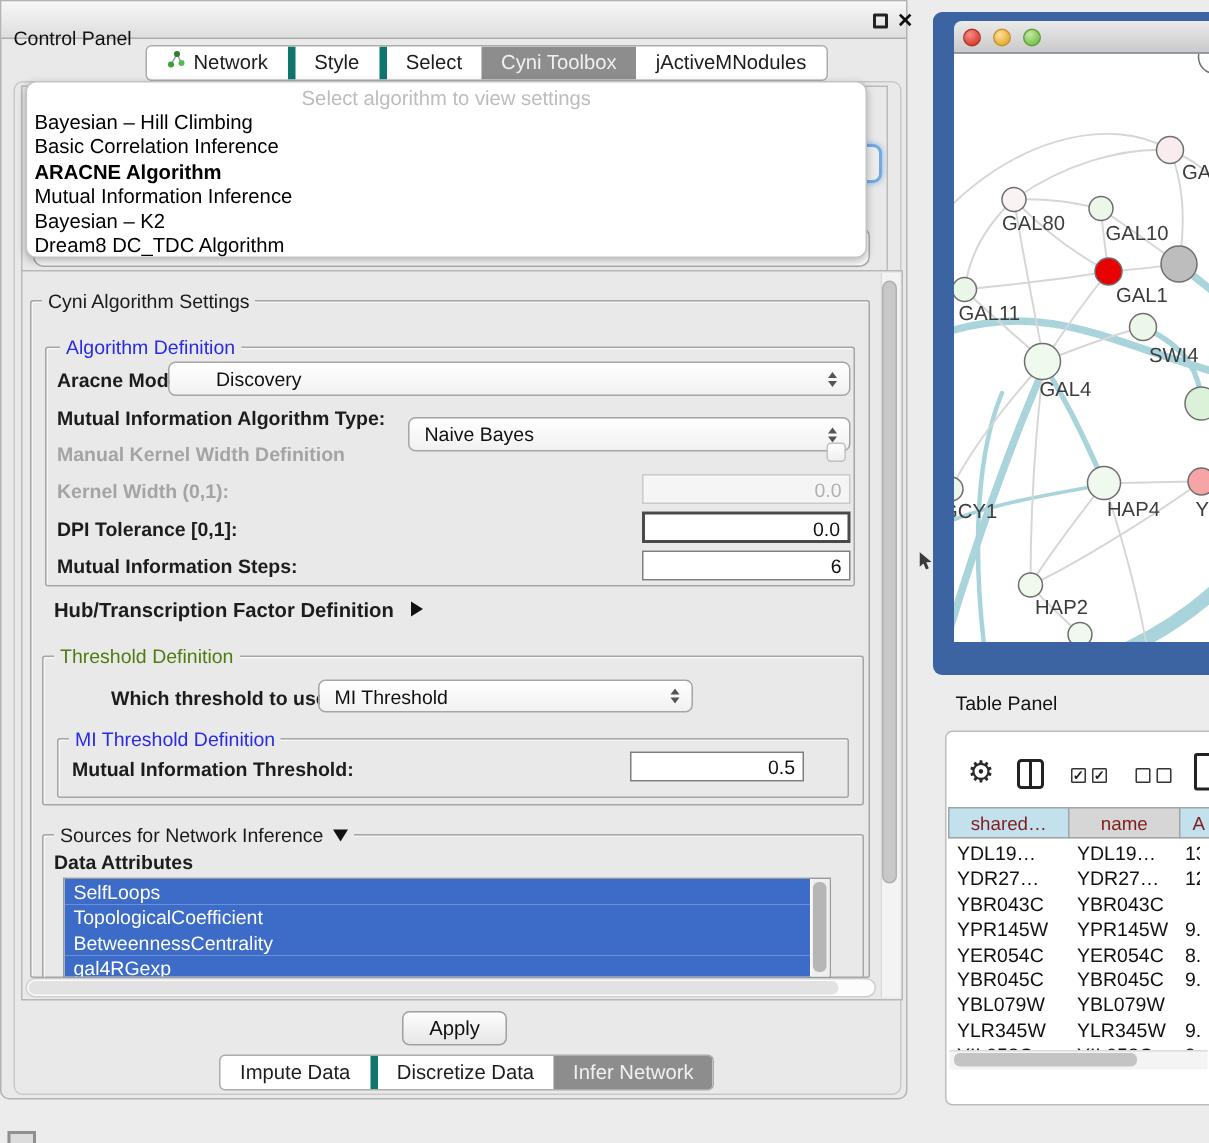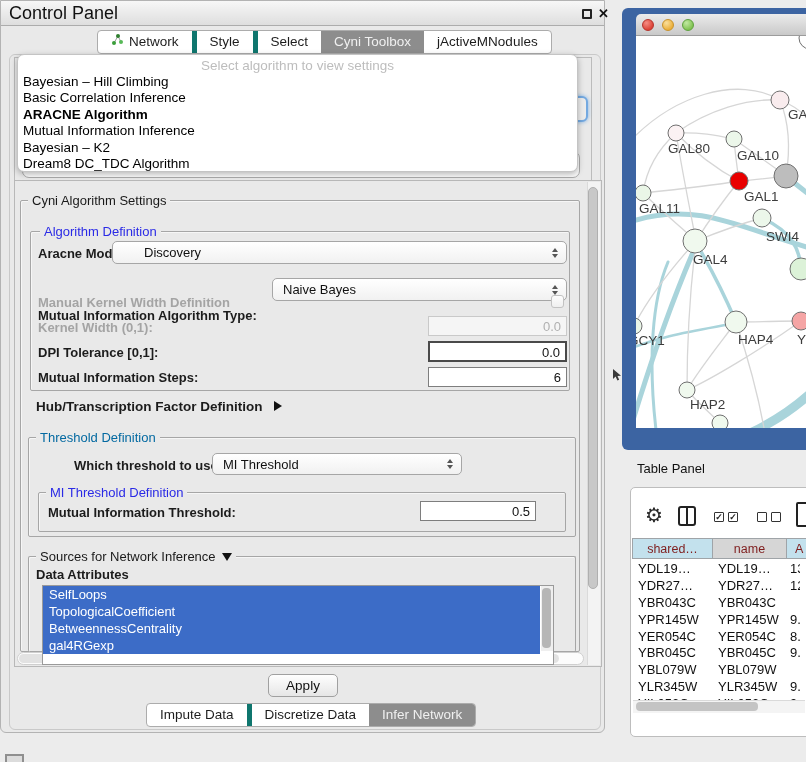--- a/index.html
+++ b/index.html
@@ -5,21 +5,21 @@
   html,body{margin:0;padding:0;}
   #page{position:relative;width:806px;height:762px;background:#ECECEC;overflow:hidden;
         font-family:"Liberation Sans",sans-serif;-webkit-font-smoothing:antialiased;}
   #page *{box-sizing:border-box;}
 
   
   .cp-window{position:absolute;left:0;top:3;width:605px;height:733px;background:#E9E9E9;
              border:1px solid #B3B3B3;border-radius:0 0 6px 6px;}
   .cp-titlebar{position:absolute;left:0;top:0;width:100%;height:25px;
                background:linear-gradient(#F7F7F7,#DEDEDE);border-bottom:1px solid #ACACAC;}
-  .cp-title{position:absolute;left:8px;top:0;line-height:25px;font-size:18px;color:#111;}
+  .cp-title{position:absolute;left:8px;top:12px;line-height:25px;font-size:13px;color:#111;}
   .win-float{position:absolute;left:581px;top:8px;width:10px;height:10px;border:2px solid #222;border-radius:1px;}
   .win-close{position:absolute;left:597px;top:4px;font-size:13px;font-weight:700;color:#111;line-height:18px;}
 
   
   .tabbar{position:absolute;display:flex;background:#FFF;border:1px solid #ACACAC;border-radius:4px;
           height:24px;overflow:hidden;}
   .tabbar.top{left:96px;top:29px;}
   .tabbar.bottom{left:146px;top:703px;}
   .tab{padding:0 13px;line-height:22px;font-size:13.5px;color:#1D1D1D;white-space:nowrap;
        border-left:5px solid #0f766e;display:flex;align-items:center;gap:5px;}
@@ -49,21 +49,21 @@
   .scrollpane{position:absolute;left:14px;top:180px;width:588px;height:487px;border:1px solid #B8B8B8;background:#E9E9E9;}
   .vscroll-track{position:absolute;left:587px;top:182px;width:13px;height:483px;background:#F3F3F3;border-left:1px solid #DADADA;}
   .vscroll-thumb{position:absolute;left:588px;top:187px;width:10px;height:402px;background:#C8C8C8;border:1px solid #AFAFAF;border-radius:5px;}
   .hscroll-track{position:absolute;left:17px;top:652px;width:567px;height:13px;background:#FCFCFC;border:1px solid #CFCFCF;border-radius:7px;}
   .hscroll-thumb{position:absolute;left:19px;top:654px;width:540px;height:9px;background:#E2E2E2;border-radius:5px;}
 
   
   .grp{position:absolute;border:1px solid #A6A6A6;border-radius:2px;box-shadow:inset 1px 1px 0 rgba(255,255,255,.6);}
   .grp-label{position:absolute;background:#E9E9E9;padding:0 4px;font-size:13px;color:#1A1A1A;white-space:nowrap;z-index:2;display:flex;align-items:center;gap:6px;}
   .grp-label.blue{color:#2A2AE6;}
-  .grp-label.green{color:#0369a1;}
+  .grp-label.green{color:#4d7c0f;}
 
   .lbl{position:absolute;font-size:13px;font-weight:700;color:#1C1C1C;white-space:nowrap;}
   .lbl.dis{color:#A4A4A4;}
 
   .field{position:absolute;height:20px;background:#FFF;border:1px solid #7E7E7E;
          font-size:13px;color:#111;text-align:right;padding:2px 5px 0 0;}
   .field.dis{background:#F5F5F5;border:1px solid #C9C9C9;color:#B0B0B0;}
   .field.focus{border:2px solid #4A4A4A;}
 
   .combo{position:absolute;height:23px;background:linear-gradient(#FFFFFF,#F1F1F1);border:1px solid #A6A6A6;
@@ -74,21 +74,21 @@
   .combo .arrows i.up{border-bottom:4px solid #555;}
   .combo .arrows i.down{border-top:4px solid #555;}
 
   .checkbox{position:absolute;width:13px;height:13px;border:1px solid #C2C2C2;border-radius:3px;
             background:linear-gradient(#FDFDFD,#EFEFEF);}
 
   .tri-right{display:inline-block;width:0;height:0;border-top:5.5px solid transparent;border-bottom:5.5px solid transparent;border-left:8px solid #111;}
   .tri-down{display:inline-block;width:0;height:0;border-left:5.5px solid transparent;border-right:5.5px solid transparent;border-top:8px solid #111;}
 
   
-  .attr-list{position:absolute;left:42px;top:585px;width:512px;height:80px;background:#FFF;border:1px solid #9A9A9A;overflow:hidden;}
+  .attr-list{position:absolute;left:42px;top:585px;width:512px;height:67px;background:#FFF;border:1px solid #9A9A9A;overflow:hidden;}
   .attr-item{height:17px;line-height:17px;background:#3C6CC7;color:#FFF;font-size:13px;padding-left:6px;width:497px;}
   .attr-scroll-track{position:absolute;left:541px;top:586px;width:12px;height:65px;background:#EFEFEF;}
   .attr-scroll-thumb{position:absolute;left:542px;top:588px;width:9px;height:60px;background:#B6B6B6;border-radius:4px;}
 
   .apply-btn{position:absolute;left:268px;top:674px;width:70px;height:23px;border:1px solid #A0A0A0;border-radius:5px;
              background:linear-gradient(#FEFEFE,#E6E6E6);font-size:13.5px;color:#111;text-align:center;line-height:21px;}
 
   .mini-icon{position:absolute;left:5px;top:754px;width:19px;height:14px;border:2px solid #8F8F8F;background:#DCDCDC;}
 
   
@@ -202,21 +202,21 @@
 
   <span class="lbl" style="left:38px;top:246px;">Aracne Mode:</span>
   <div class="combo" style="left:112px;top:241px;width:455px;padding-left:31px;">
     <span class="ctext">Discovery</span>
     <span class="arrows">
         <i class="up"></i>
         <i class="down"></i>
       </span>
   </div>
 
-  <span class="lbl" style="left:38px;top:271px;margin-top:37px;">Mutual Information Algorithm Type:</span>
+  <span class="lbl" style="left:38px;top:271px;">Mutual Information Algorithm Type:</span>
   <div class="combo" style="left:272px;top:278px;width:295px;">
     <span class="ctext">Naive Bayes</span>
     <span class="arrows">
         <i class="up"></i>
         <i class="down"></i>
       </span>
   </div>
 
   <span class="lbl dis" style="left:38px;top:295px;">Manual Kernel Width Definition</span>
   <span class="checkbox" style="left:551px;top:295px;"></span>

